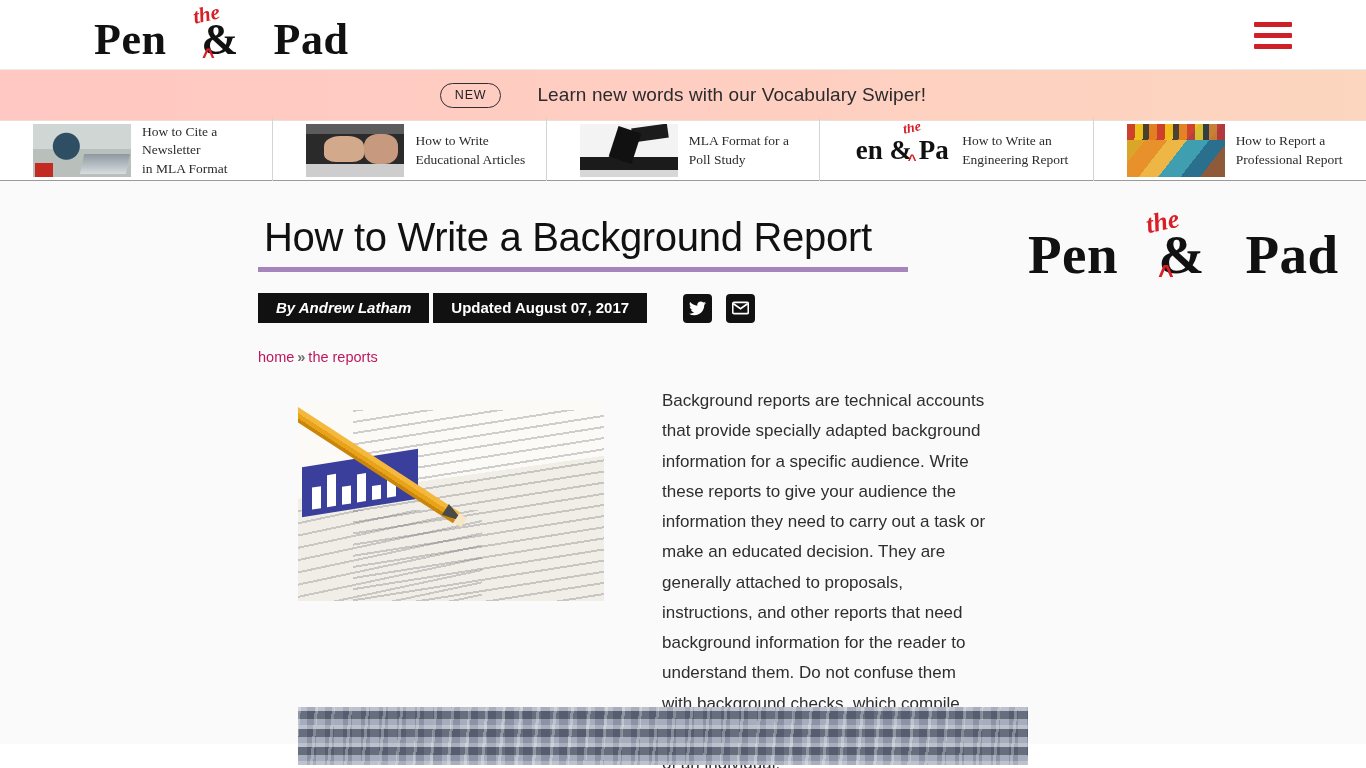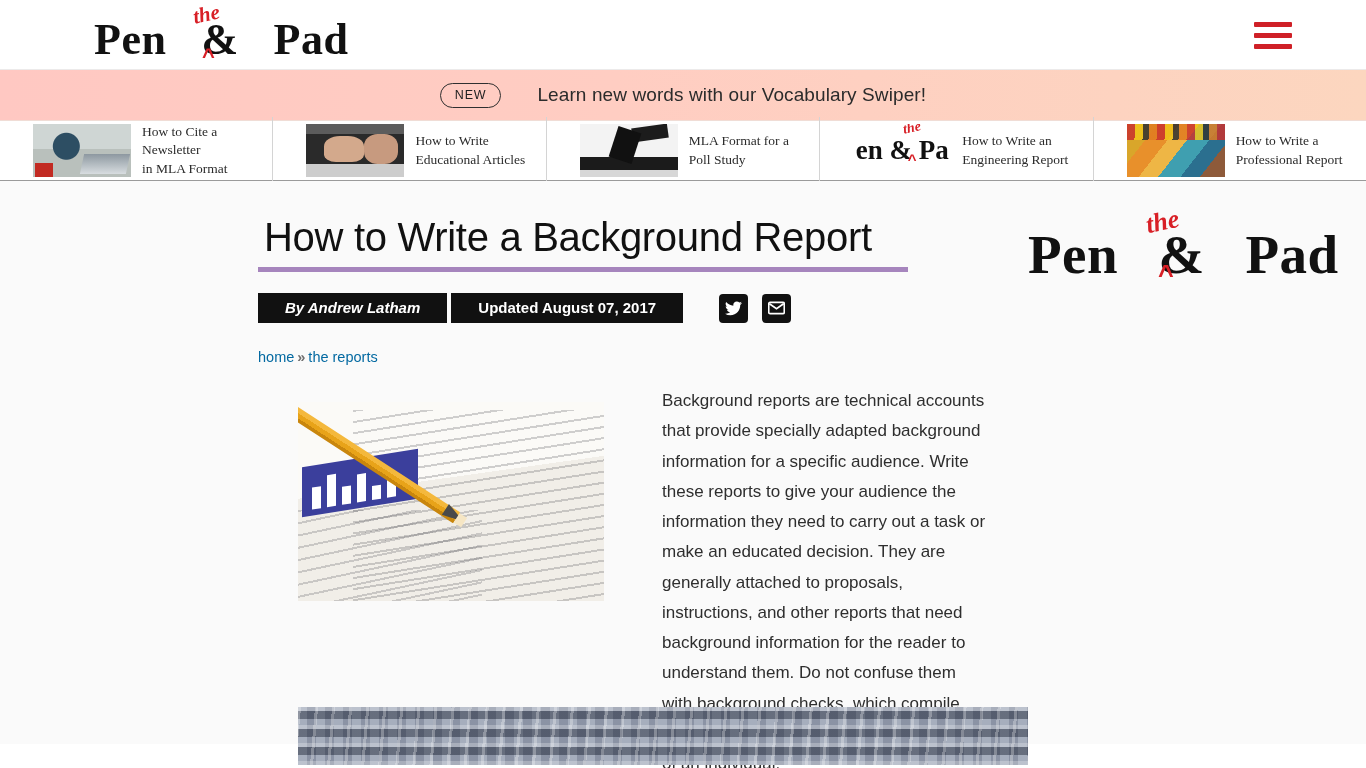--- a/index.html
+++ b/index.html
@@ -252,21 +252,21 @@
   .meta-row {
     display: flex;
     align-items: center;
     gap: 0;
     margin-top: 21px;
   }
   .byline, .updated {
     background: #111111;
     color: #ffffff;
     font-size: 15px;
-    padding: 7px 27px 8px;
+    padding: 7px 18px 8px;
     line-height: 1;
     white-space: nowrap;
   }
   .byline { font-style: italic; font-weight: 700; }
   .updated { font-weight: 700; margin-left: 4px; }
   .share-icons {
     display: flex;
     gap: 14px;
     margin-left: 36px;
   }
@@ -277,21 +277,21 @@
     display: flex;
     align-items: center;
     justify-content: center;
     cursor: pointer;
   }
   .breadcrumb {
     margin-top: 26px;
     font-size: 14.5px;
     color: #8d8d8d;
   }
-  .breadcrumb a { color: #0369a1; text-decoration: none; cursor: pointer; }
+  .breadcrumb a { color: #be185d; text-decoration: none; cursor: pointer; }
   .breadcrumb .sep { margin: 0 3px; color: #6f6f6f; font-weight: 700; }
 
   .content-row {
     display: flex;
     gap: 18px;
     margin-top: 21px;
   }
   .lead-photo {
     width: 306px; height: 199px;
     flex: 0 0 306px;
@@ -481,21 +481,21 @@
     </div>
     <div class="related-label">
       <div>How to Write an</div>
       <div>Engineering Report</div>
     </div>
   </div>
 
   <div class="related-item">
     <div class="related-thumb thumb-paint"></div>
     <div class="related-label">
-      <div>How to Write a</div>
+      <div>How to Report a</div>
       <div>Professional Report</div>
     </div>
   </div>
 
 </nav>
 
 <main class="page-body">
 
   <article class="article">
     <h1 class="article-title">How to Write a Background Report</h1>

